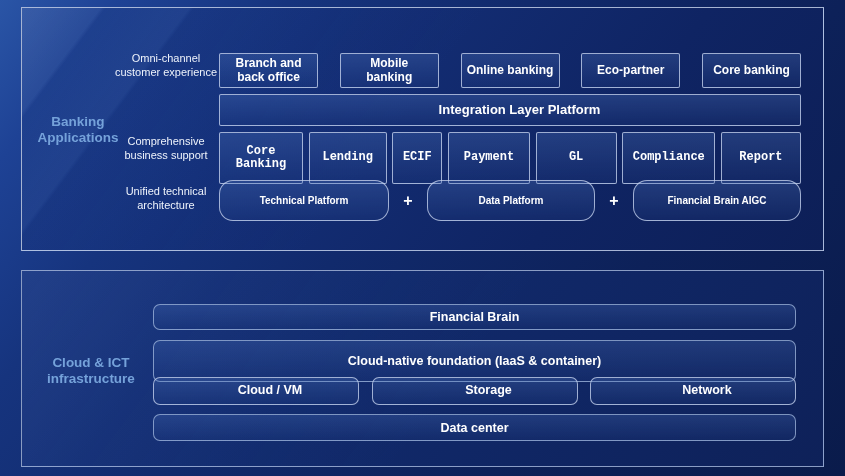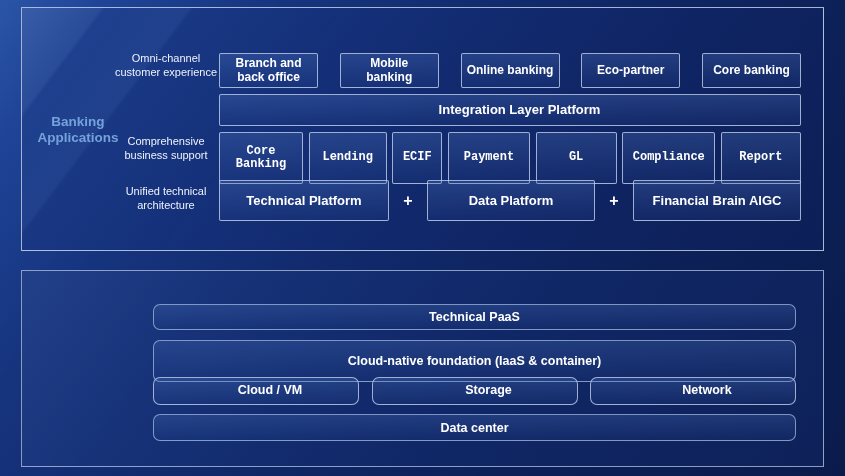--- a/index.html
+++ b/index.html
@@ -46,21 +46,21 @@
     display:flex;align-items:center;justify-content:center;text-align:center;
     color:#ffffff;font-weight:700;font-size:12px;line-height:13.5px;
     border:1px solid rgba(198,212,238,0.78);border-radius:2px;box-sizing:border-box;
     background:linear-gradient(180deg,rgba(82,120,192,0.30),rgba(38,68,138,0.18));
   }
   .row-omni .box{width:99px;}
   .bar-ilp{width:100%;font-size:13px;padding-left:19px;}
   .w84{width:84px}.w78{width:78px}.w50{width:50px}.w82{width:82px}
   .w93{width:93px}.w81{width:81px}.w80{width:80px}
   .w170{width:170px}.w168{width:168px}.w164{width:168px}
-  .row-technical .box{font-size:13px;}
+  .row-technical .box{font-size:10px;border-radius:14px;}
   .plus{align-self:center;color:#ffffff;font-weight:700;font-size:16px;line-height:16px;}
   .narrow70{display:block;width:74px;margin:0 auto;}
   .narrow55{display:block;width:56px;margin:0 auto;}
   .vbar{
     position:absolute;left:131px;width:643px;box-sizing:border-box;
     display:flex;align-items:center;justify-content:center;
     color:#ffffff;font-weight:700;font-size:12.5px;
     border:1px solid rgba(168,190,226,0.72);border-radius:7px;
     background:linear-gradient(180deg,rgba(78,116,190,0.28),rgba(36,66,136,0.16));
   }
@@ -113,22 +113,23 @@
     <div class="hrow row-technical">
       <div class="box w170">Technical Platform</div>
       <div class="plus">+</div>
       <div class="box w168">Data Platform</div>
       <div class="plus">+</div>
       <div class="box w164">Financial Brain AIGC</div>
     </div>
   </section>
 
   <section class="panel bottom">
+    <div class="side-title">Cloud &amp; ICT infrastructure</div>
 
-    <div class="vbar bar-paas">Technical PaaS</div>
+    <div class="vbar bar-paas">Financial Brain</div>
     <div class="vbar bar-cn">Cloud-native foundation (IaaS &amp; container)</div>
 
     <div class="row-infra">
       <div class="box">Cloud / VM</div>
       <div class="box">Storage</div>
       <div class="box">Network</div>
     </div>
 
     <div class="vbar bar-dc">Data center</div>
   </section>

